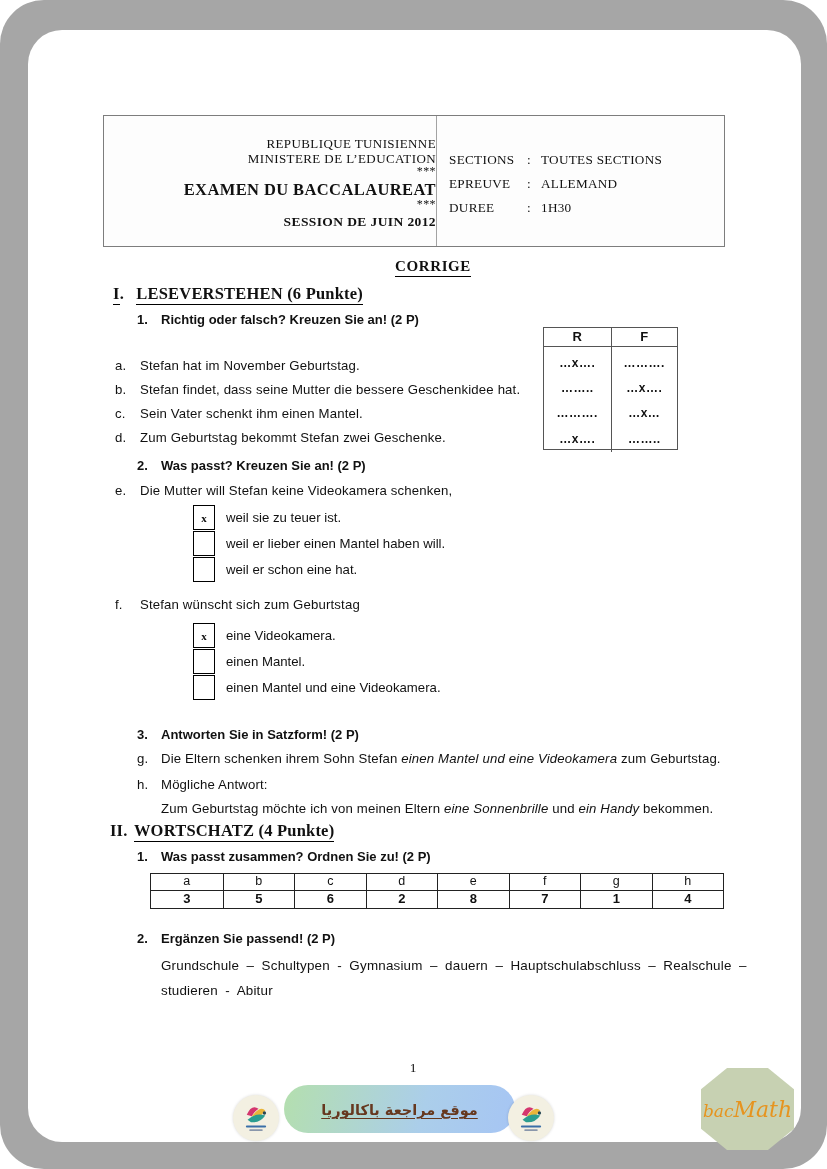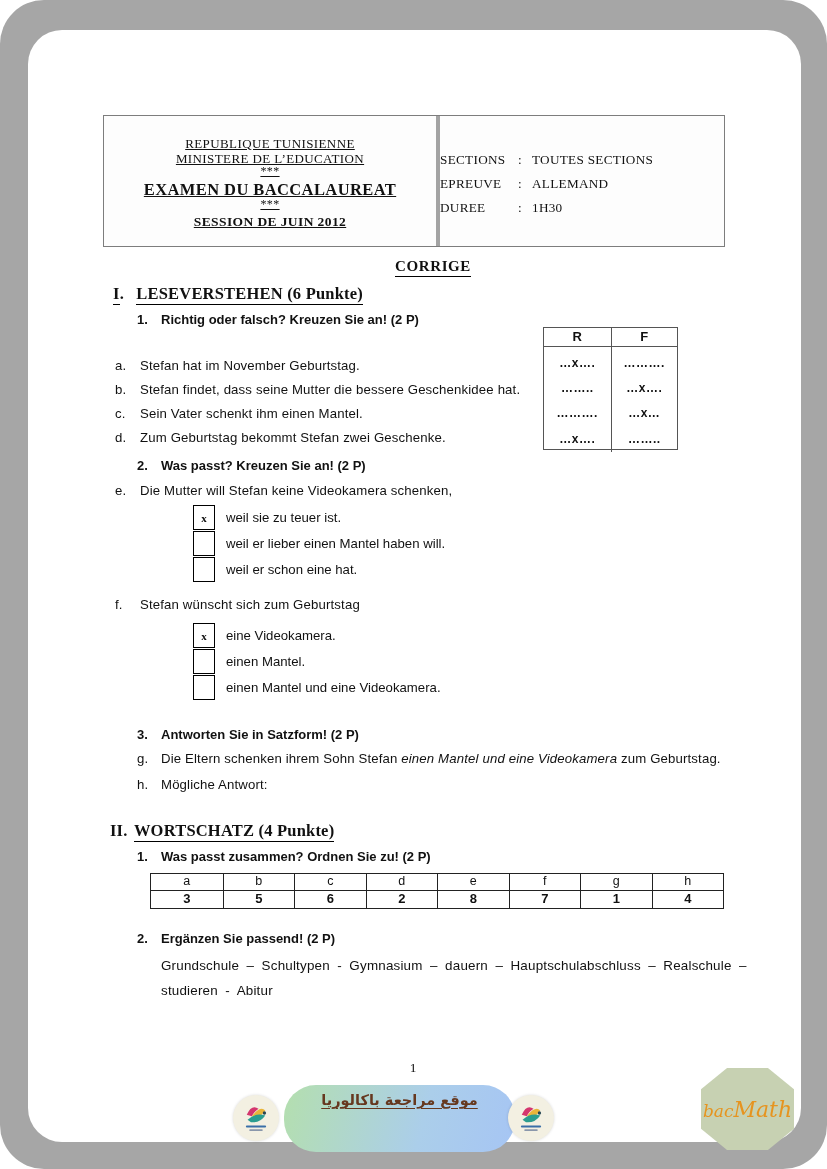--- a/index.html
+++ b/index.html
@@ -6,26 +6,26 @@
   .canvas{position:relative;width:827px;height:1169px;background:#fff;overflow:hidden;
           font-family:"Liberation Sans",sans-serif;color:#111;}
   .frame{position:absolute;inset:0;background:#a6a6a6;border-radius:44px;}
   .page{position:absolute;left:28px;top:30px;width:773px;height:1112px;background:#fff;border-radius:34px;}
   .layer{position:absolute;inset:0;z-index:2;}
   .abs{position:absolute;}
   .serif{font-family:"Liberation Serif",serif;}
   .u{border-bottom:1.6px solid #000;padding-bottom:1px;display:inline-block;line-height:1.1;}
   
   .hbox{left:103px;top:115px;width:620px;height:130px;border:1px solid #7d7d7d;display:flex;background:#fdfdfd;}
-  .hleft{width:332px;text-align:center;padding-top:21px;font-size:13px;letter-spacing:.4px;text-decoration:underline;}
+  .hleft{width:332px;text-align:right;padding-top:21px;font-size:13px;letter-spacing:.4px;}
   .hleft .stars{font-size:12px;line-height:11px;}
   .hleft .htitle{font-size:16.5px;font-weight:bold;margin-top:3px;line-height:19px;}
   .hleft .hsession{font-size:13.5px;font-weight:bold;margin-top:5px;}
   .hleft div{line-height:14.5px;}
-  .hright{flex:1;border-left:4px solid #a3a3a3;padding:37px 0 0 0;}
+  .hright{flex:1;border-left:1px solid #a3a3a3;padding:37px 0 0 12px;}
   .hrow{display:grid;grid-template-columns:78px 14px auto;font-size:13.2px;letter-spacing:.3px;margin-bottom:10px;line-height:14px;}
   
   .corrige{left:103px;top:258px;width:660px;text-align:center;font-size:15px;font-weight:bold;letter-spacing:.6px;}
   .sect{font-size:16.5px;font-weight:bold;letter-spacing:.2px;}
   .qtitle{font-weight:bold;font-size:13px;display:flex;}
   .qnum{display:inline-block;width:24px;flex:none;}
   .body-row{display:flex;font-size:13.2px;letter-spacing:.15px;}
   .ltr{display:inline-block;width:25px;flex:none;}
   
   .rf{left:543px;top:327px;width:133px;height:121px;border:1px solid #555;display:grid;
@@ -44,23 +44,23 @@
   .mt{left:150px;top:873px;width:572px;border:1.6px solid #222;display:grid;
       grid-template-columns:repeat(8,1fr);background:#fff;}
   .mt div{text-align:center;border-left:1px solid #222;}
   .mt div.fc{border-left:none;}
   .mt .hcell{font-size:12.5px;height:16px;line-height:15px;border-bottom:1px solid #222;}
   .mt .vcell{font-size:13px;font-weight:bold;height:17px;line-height:16px;}
   .wordbank{font-size:13.4px;word-spacing:3.5px;letter-spacing:.2px;}
   
   .pagenum{left:103px;top:1060px;width:620px;text-align:center;font-size:13.5px;}
   .deco{position:absolute;inset:0;z-index:5;pointer-events:none;}
-  .badge{position:absolute;left:284px;top:1085px;width:231px;height:67px;border-radius:32px;
+  .badge{position:absolute;left:284px;top:1085px;width:231px;height:48px;border-radius:32px;
          background:linear-gradient(105deg,#b4dfae 0%,#abceea 60%,#a6c5f4 100%);
-         text-align:center;padding-top:7px;box-sizing:border-box;color:#66381f;}
+         text-align:center;padding-top:17px;box-sizing:border-box;color:#66381f;}
   .badge-ar{font-family:"DejaVu Sans",sans-serif;font-weight:bold;font-size:14.5px;
             text-decoration:underline;text-underline-offset:3px;display:block;}
   .badge-url{font-weight:bold;font-size:19px;letter-spacing:.4px;text-decoration:underline;
              text-underline-offset:3px;display:block;margin-top:3px;}
   .birdcircle{position:absolute;width:46px;height:46px;border-radius:50%;background:#f3f0e2;
               display:flex;align-items:center;justify-content:center;box-shadow:0 0 3px rgba(0,0,0,.15);}
   .bc-left{left:233px;top:1095px;}
   .bc-right{left:508px;top:1095px;}
   .octagon{position:absolute;left:701px;top:1068px;width:93px;height:82px;background:#c7d1b2;
            clip-path:polygon(28% 0%,72% 0%,100% 26%,100% 74%,72% 100%,28% 100%,0% 74%,0% 26%);
@@ -210,20 +210,23 @@
       <span>Antworten Sie in Satzform! (2 P)</span>
     </div>
     <div class="abs body-row" style="left:137px;top:751px;width:660px;">
       <span class="ltr" style="width:24px;">g.</span>
       <span><span>Die Eltern schenken ihrem Sohn Stefan </span><i>einen Mantel und eine Videokamera</i><span> zum Geburtstag.</span></span>
     </div>
     <div class="abs body-row" style="left:137px;top:777px;">
       <span class="ltr" style="width:24px;">h.</span>
       <span>Mögliche Antwort:</span>
     </div>
+    <div class="abs body-row" style="left:161px;top:801px;width:660px;">
+      <span><span>Zum Geburtstag möchte ich von meinen Eltern </span><i>eine Sonnenbrille</i><span> und </span><i>ein Handy</i><span> bekommen.</span></span>
+    </div>
 
     <div class="abs serif sect" style="left:110px;top:821px;">
       <span>II.</span>
       <span class="u" style="margin-left:2px;">WORTSCHATZ (4 Punkte)</span>
     </div>
 
     <div class="abs qtitle" style="left:137px;top:849px;">
       <span class="qnum">1.</span>
       <span>Was passt zusammen? Ordnen Sie zu! (2 P)</span>
     </div>

